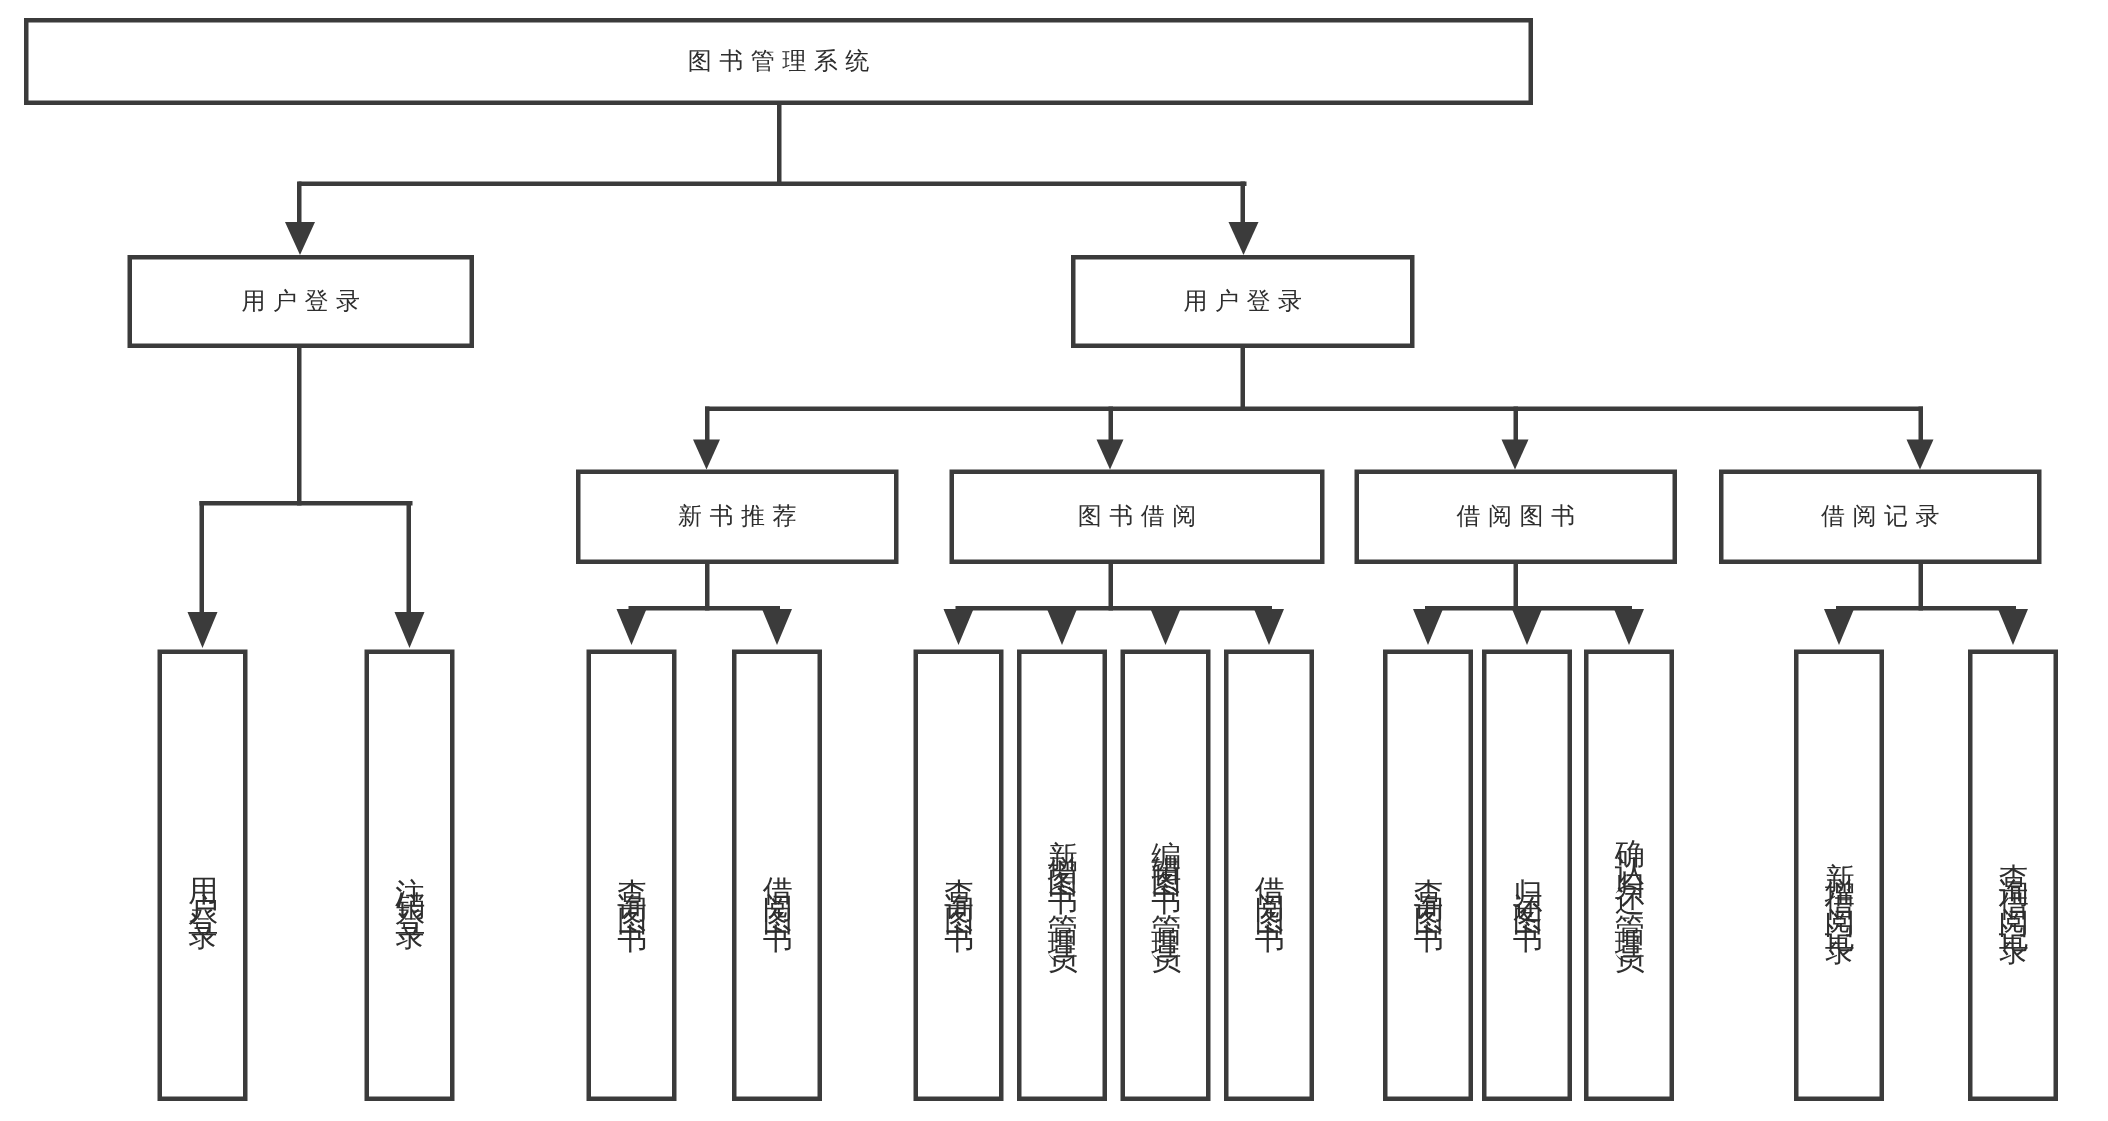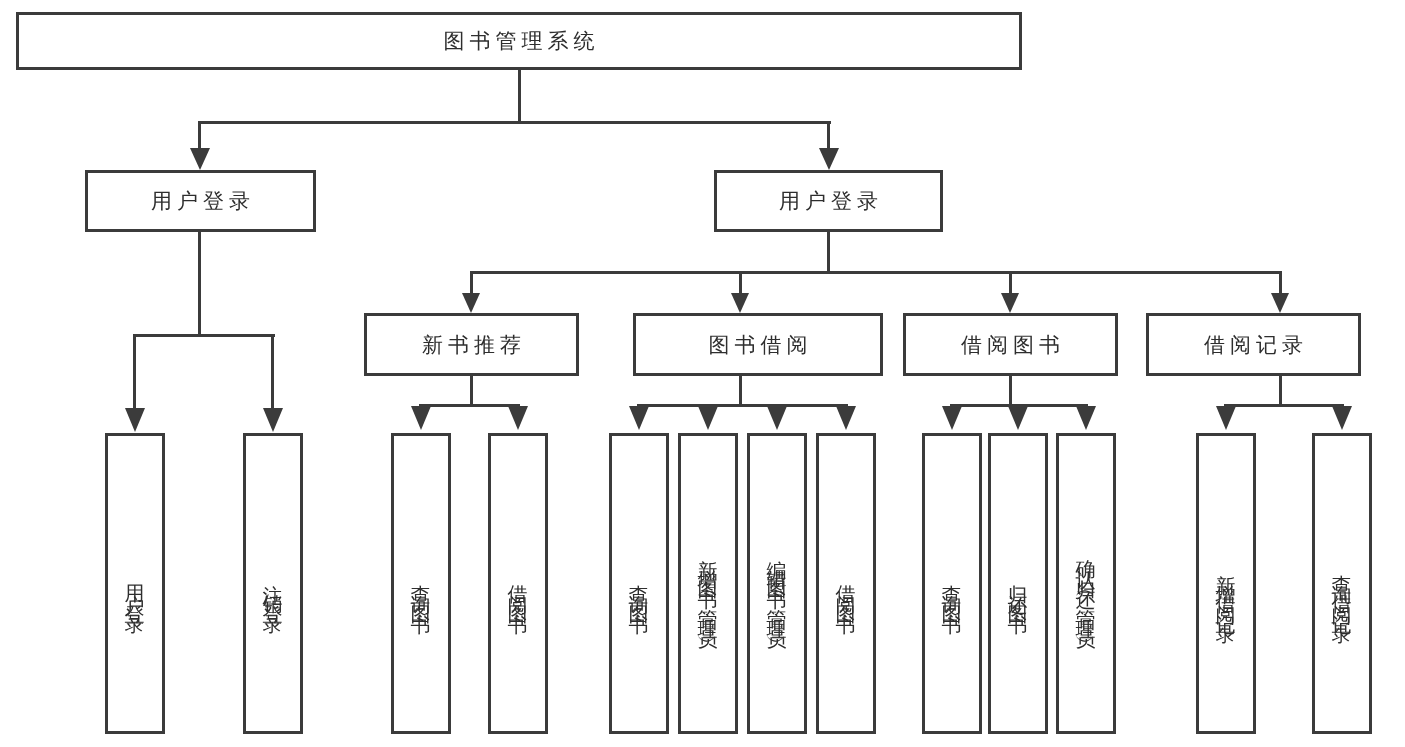--- a/index.html
+++ b/index.html
@@ -8,21 +8,21 @@
     background:var(--background,#ffffff);
     font-family:"Liberation Sans","DejaVu Sans",sans-serif;
     color:var(--text,#2e2e2e);
   }
   .box{
     position:absolute;box-sizing:border-box;background:#fff;
     border:3px solid var(--line,#3b3b3b);
     display:flex;align-items:center;justify-content:center;
   }
   .box .lbl{
-    font-size:21px;letter-spacing:5px;padding-left:5px;
+    font-size:16px;letter-spacing:5px;padding-left:5px;
     white-space:nowrap;color:var(--text,#2e2e2e);
   }
   .box.v .lbl{
     writing-mode:vertical-rl;text-orientation:mixed;
     font-size:20px;letter-spacing:10px;padding-left:0;padding-top:10px;
     line-height:1;white-space:nowrap;
   }
   .ln{position:absolute;background:var(--line,#3b3b3b);}
   .ar{
     position:absolute;width:0;height:0;
@@ -48,21 +48,21 @@
     <span class="lbl">图书管理系统</span>
   </div>
 
   <div class="box" style="left:85px;top:170px;width:231px;height:62px">
     <span class="lbl">用户登录</span>
   </div>
   <div class="box" style="left:714px;top:170px;width:229px;height:62px">
     <span class="lbl">用户登录</span>
   </div>
 
-  <div class="box" style="left:364px;top:313px;width:215px;height:63px">
+  <div class="box" style="left:384px;top:313px;width:215px;height:63px">
     <span class="lbl">新书推荐</span>
   </div>
   <div class="box" style="left:633px;top:313px;width:250px;height:63px">
     <span class="lbl">图书借阅</span>
   </div>
   <div class="box" style="left:903px;top:313px;width:215px;height:63px">
     <span class="lbl">借阅图书</span>
   </div>
   <div class="box" style="left:1146px;top:313px;width:215px;height:63px">
     <span class="lbl">借阅记录</span>

